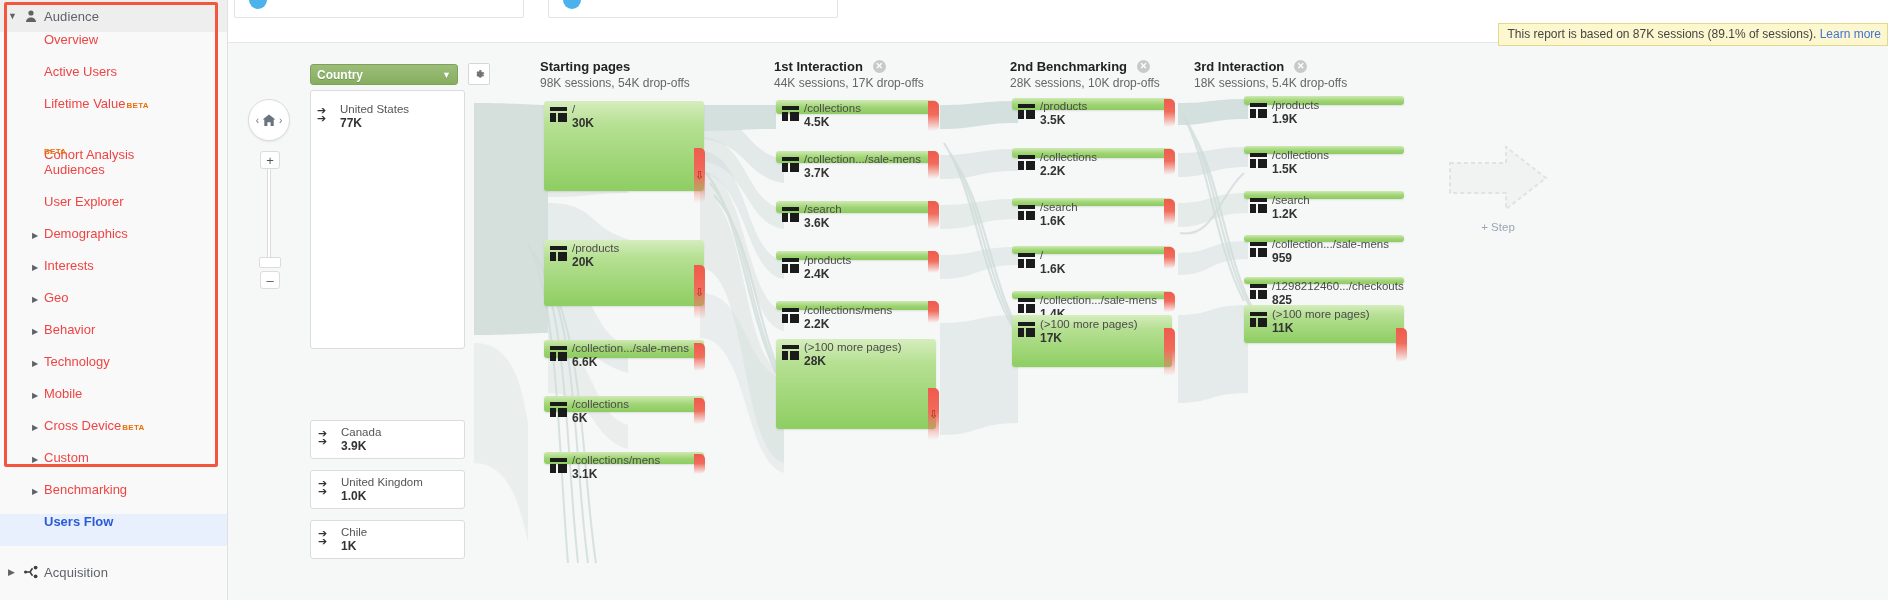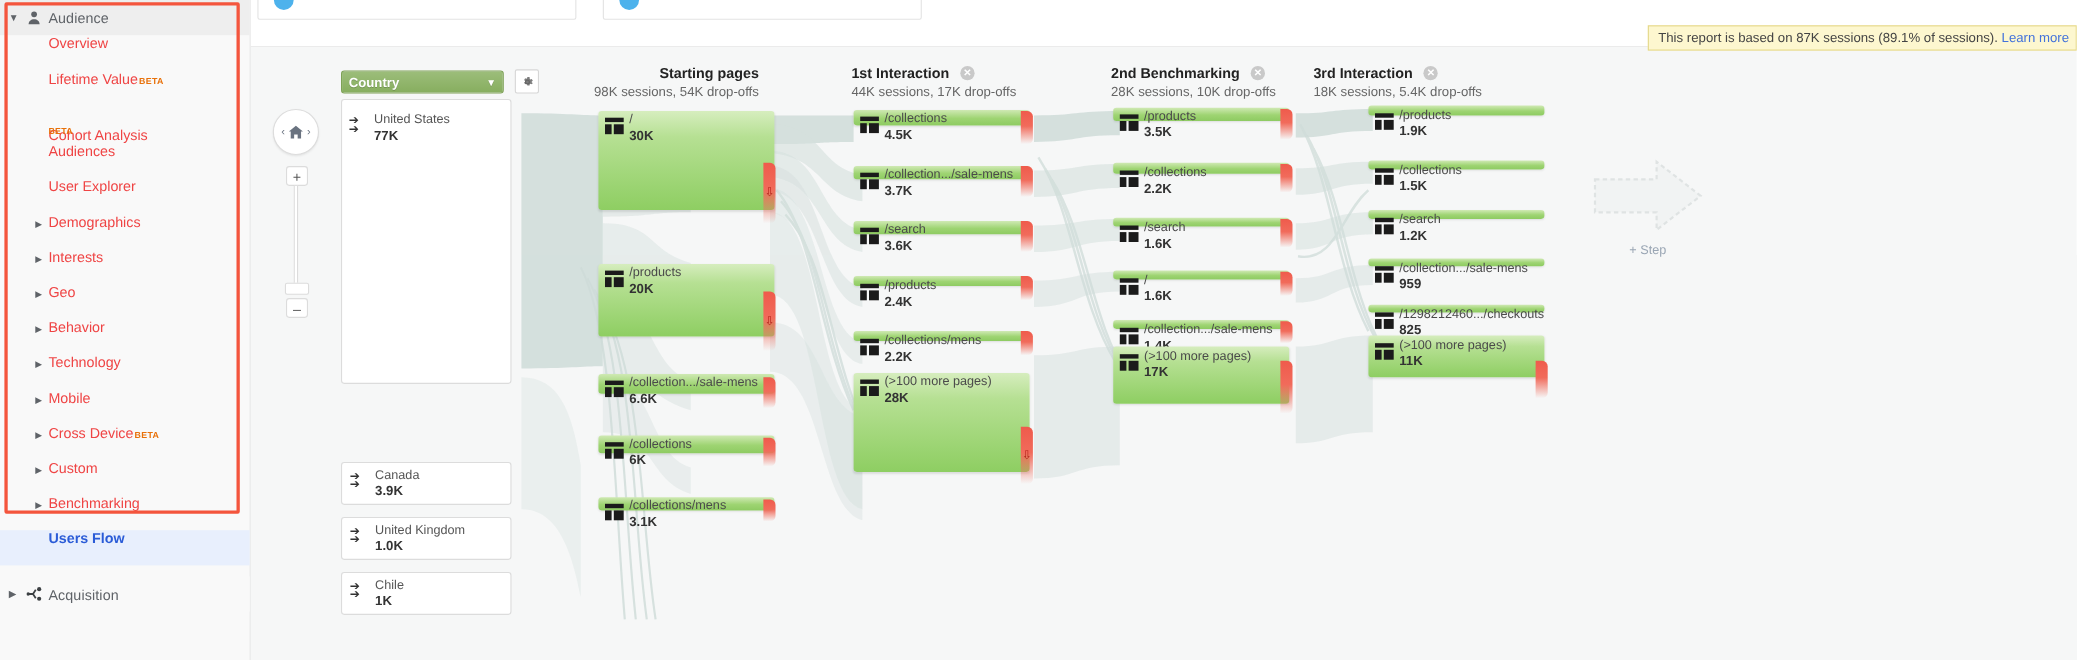--- a/index.html
+++ b/index.html
@@ -224,20 +224,23 @@
         <svg width="14" height="14" viewBox="0 0 14 14">
             <circle cx="7" cy="4" r="2.6" fill="#5f6368"></circle>
             <path d="M2 13c0-2.8 2.2-4.6 5-4.6s5 1.8 5 4.6z" fill="#5f6368"></path>
           </svg>
       </span>
       <span class="sb-sectext">Audience</span>
     </div>
 
     <div class="sb-item">
       <span class="lbl">Overview</span>
+    </div>
+    <div class="sb-item">
+      <span class="lbl">Active Users</span>
     </div>
     <div class="sb-item">
       <span class="lbl">Lifetime Value</span>
       <span class="beta">BETA</span>
     </div>
     <div class="sb-item" style="height:34px;align-items:flex-end;padding-top:2px;">
       <span class="lbl">Cohort Analysis</span>
       <span class="beta-below">BETA</span>
     </div>
     <div class="sb-item">
@@ -396,21 +399,21 @@
         <span>Country</span>
         <span class="caret">▼</span>
       </div>
       <div class="gear-btn">
         <svg width="13" height="13" viewBox="0 0 13 13">
             <path d="M6.5 4.2a2.3 2.3 0 100 4.6 2.3 2.3 0 000-4.6zm0 3.5a1.2 1.2 0 110-2.4 1.2 1.2 0 010 2.4z" fill="#666"></path>
             <path d="M11.4 7.5l-1-.6a4.9 4.9 0 000-.8l1-.6-1-1.7-1.1.4a4.6 4.6 0 00-.7-.4L8.4 2h-2l-.2 1.2c-.25.1-.48.23-.7.4l-1.1-.4-1 1.7 1 .6a4.9 4.9 0 000 .8l-1 .6 1 1.7 1.1-.4c.22.17.45.3.7.4l.2 1.2h2l.2-1.2c.25-.1.48-.23.7-.4l1.1.4z" fill="#666" opacity=".85"></path>
           </svg>
       </div>
 
-      <div class="col-head" style="left:312px;top:16px;text-align:right;">
+      <div class="col-head" style="left:312px;top:16px;">
         <div class="t">Starting pages</div>
         <div class="s">98K sessions, 54K drop-offs</div>
       </div>
       <div class="col-head" style="left:546px;top:16px;">
         <div class="t">
           <span>1st Interaction</span><span class="col-x">✕</span>
         </div>
         <div class="s">44K sessions, 17K drop-offs</div>
       </div>
       <div class="col-head" style="left:782px;top:16px;">

